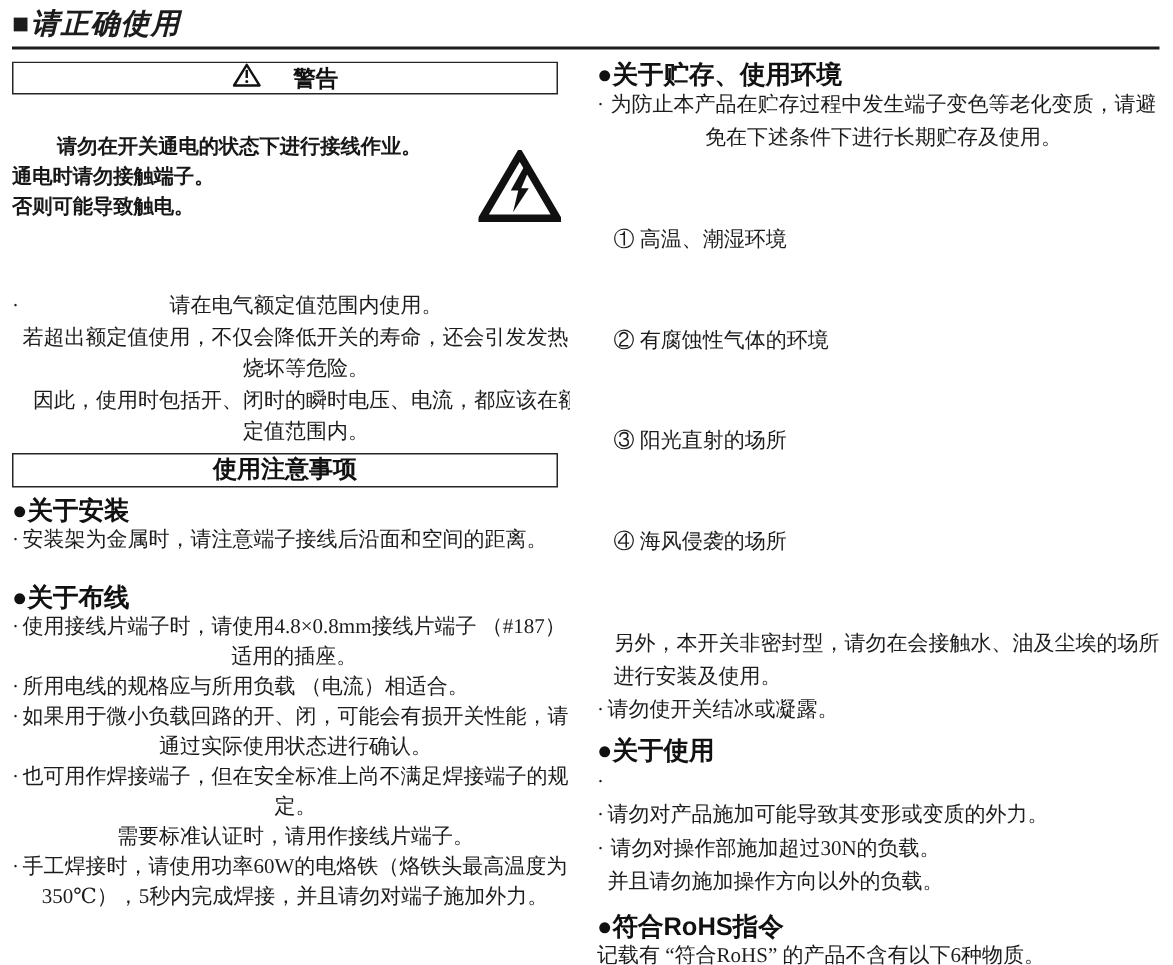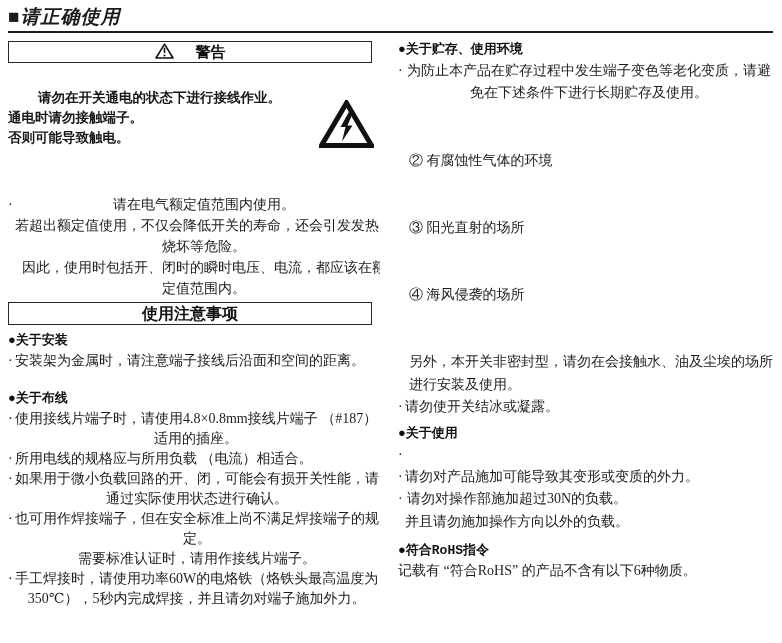--- a/index.html
+++ b/index.html
@@ -35,22 +35,22 @@
 
   .box-safety { margin-top:20px; }
   .box-precautions { margin-top:3px; }
 
   .plain-list { margin-top:6px; font-size:14px; line-height:21px; }
   .li { display:flex; align-items:flex-start; }
   .li .b { width:7px; flex:none; }
   .li .t { white-space:pre;text-align:center; }
 
   .sec-h {
-    font-family:Liberation Mono, monospace; font-weight:bold;
-    font-size:13px; line-height:18px; color:#111;
+    font-family:Liberation Sans, sans-serif; font-weight:bold;
+    font-size:17px; line-height:18px; color:#111;
   }
   .sec-install { margin-top:7px; }
   .sec-wiring  { margin-top:19px; }
   .sec-list { margin-top:1px; font-size:14px; line-height:20px; }
 
   .r-sec-storage { margin-top:0; }
   .r-sec-use     { margin-top:6px; }
   .r-list { margin-top:1px; font-size:14px; line-height:22.4px; }
   .sublist { margin-left:4px; white-space:pre; }
   .note { margin-left:4px; white-space:pre; }
@@ -151,20 +151,21 @@
     <div class="col-r">
 
       <div class="sec-h r-sec-storage">●关于贮存、使用环境</div>
       <div class="r-list">
         <div class="li">
           <span class="b">·</span>
           <div>
             <div class="t">为防止本产品在贮存过程中发生端子变色等老化变质，请避
 免在下述条件下进行长期贮存及使用。</div>
             <div class="sublist">
+              <div>① 高温、潮湿环境</div>
               <div>② 有腐蚀性气体的环境</div>
               <div>③ 阳光直射的场所</div>
               <div>④ 海风侵袭的场所</div>
             </div>
             <div class="note">另外，本开关非密封型，请勿在会接触水、油及尘埃的场所
 进行安装及使用。</div>
           </div>
         </div>
         <div class="li">
           <span class="b">·</span>

